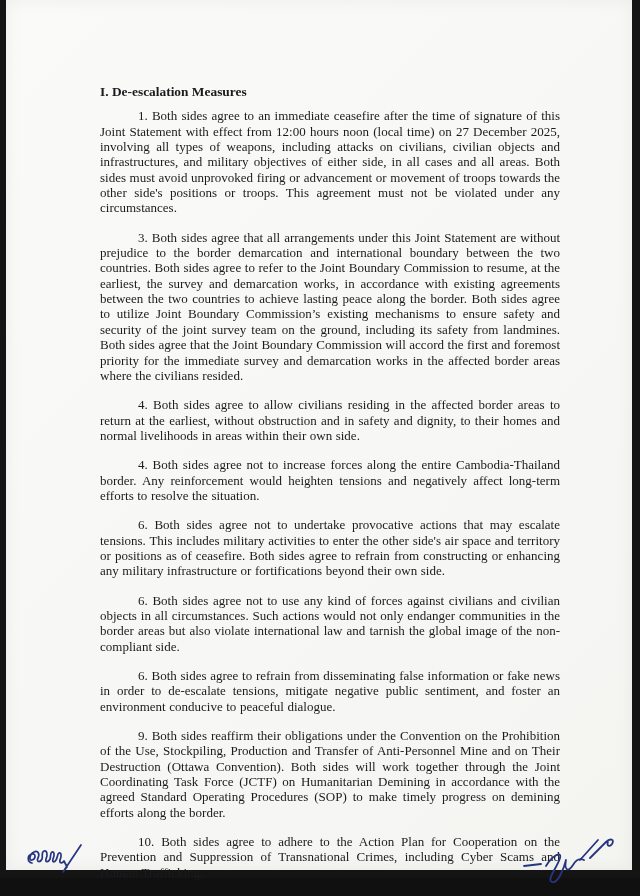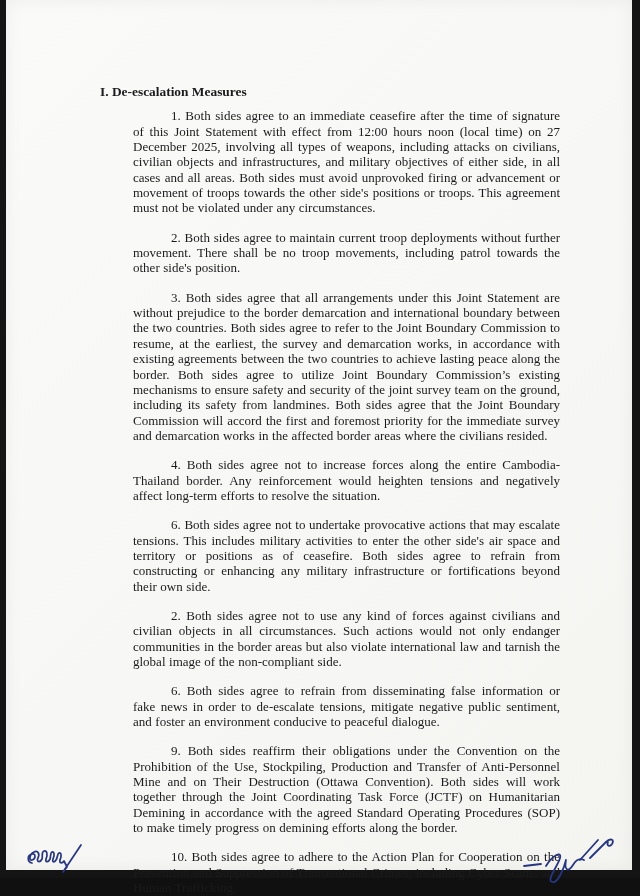--- a/index.html
+++ b/index.html
@@ -32,44 +32,43 @@
   .doc-heading {
     font-weight: bold;
     font-size: 13.4px;
     margin-bottom: 9px;
     text-align: left;
   }
   .content p {
     text-indent: 38px;
     margin-bottom: 14px;
     word-spacing: 0.3px;
-    margin-left: 33px;
   }
   .signature {
     position: absolute;
   }
   .signature.sig-left  { left: 16px;  top: 836px; }
   .signature.sig-right { right: 12px; top: 832px; }
   .signature svg { display: block; }
 </style>
 </head>
 <body>
 
 <div class="scan-frame">
   <div class="paper">
 
     <div class="content">
       <div class="doc-heading">I. De-escalation Measures</div>
 
       <p>1. Both sides agree to an immediate ceasefire after the time of signature of this Joint Statement with effect from 12:00 hours noon (local time) on 27 December 2025, involving all types of weapons, including attacks on civilians, civilian objects and infrastructures, and military objectives of either side, in all cases and all areas. Both sides must avoid unprovoked firing or advancement or movement of troops towards the other side's positions or troops. This agreement must not be violated under any circumstances.</p>
-      <p>2. Both sides agree to maintain current troop deployments without further movement. There shall be no troop movements, including patrol towards the other side's position.</p>
       <p>3. Both sides agree that all arrangements under this Joint Statement are without prejudice to the border demarcation and international boundary between the two countries. Both sides agree to refer to the Joint Boundary Commission to resume, at the earliest, the survey and demarcation works, in accordance with existing agreements between the two countries to achieve lasting peace along the border. Both sides agree to utilize Joint Boundary Commission’s existing mechanisms to ensure safety and security of the joint survey team on the ground, including its safety from landmines. Both sides agree that the Joint Boundary Commission will accord the first and foremost priority for the immediate survey and demarcation works in the affected border areas where the civilians resided.</p>
+      <p>4. Both sides agree to allow civilians residing in the affected border areas to return at the earliest, without obstruction and in safety and dignity, to their homes and normal livelihoods in areas within their own side.</p>
       <p>4. Both sides agree not to increase forces along the entire Cambodia-Thailand border. Any reinforcement would heighten tensions and negatively affect long-term efforts to resolve the situation.</p>
       <p>6. Both sides agree not to undertake provocative actions that may escalate tensions. This includes military activities to enter the other side's air space and territory or positions as of ceasefire. Both sides agree to refrain from constructing or enhancing any military infrastructure or fortifications beyond their own side.</p>
-      <p>2. Both sides agree not to use any kind of forces against civilians and civilian objects in all circumstances. Such actions would not only endanger communities in the border areas but also violate international law and tarnish the global image of the non-compliant side.</p>
+      <p>6. Both sides agree not to use any kind of forces against civilians and civilian objects in all circumstances. Such actions would not only endanger communities in the border areas but also violate international law and tarnish the global image of the non-compliant side.</p>
       <p>6. Both sides agree to refrain from disseminating false information or fake news in order to de-escalate tensions, mitigate negative public sentiment, and foster an environment conducive to peaceful dialogue.</p>
       <p>9. Both sides reaffirm their obligations under the Convention on the Prohibition of the Use, Stockpiling, Production and Transfer of Anti-Personnel Mine and on Their Destruction (Ottawa Convention). Both sides will work together through the Joint Coordinating Task Force (JCTF) on Humanitarian Demining in accordance with the agreed Standard Operating Procedures (SOP) to make timely progress on demining efforts along the border.</p>
       <p>10. Both sides agree to adhere to the Action Plan for Cooperation on the Prevention and Suppression of Transnational Crimes, including Cyber Scams and Human Trafficking,</p>
     </div>
 
     <div class="signature sig-left">
       <svg width="66" height="48" viewBox="0 0 66 48">
         <path fill="none" stroke-width="1.7" stroke-linecap="round" stroke-linejoin="round" d="M10,27 C5,26 5,19 10,18 C14,17 14,23 10,24 C7,25 7,18 12,16
                  C16,14 18,18 16,22 C14,26 18,27 20,23 C21,20 19,16 22,15
                  C25,14 26,19 24,23 C23,26 26,27 28,23 C29,20 28,17 30,16

